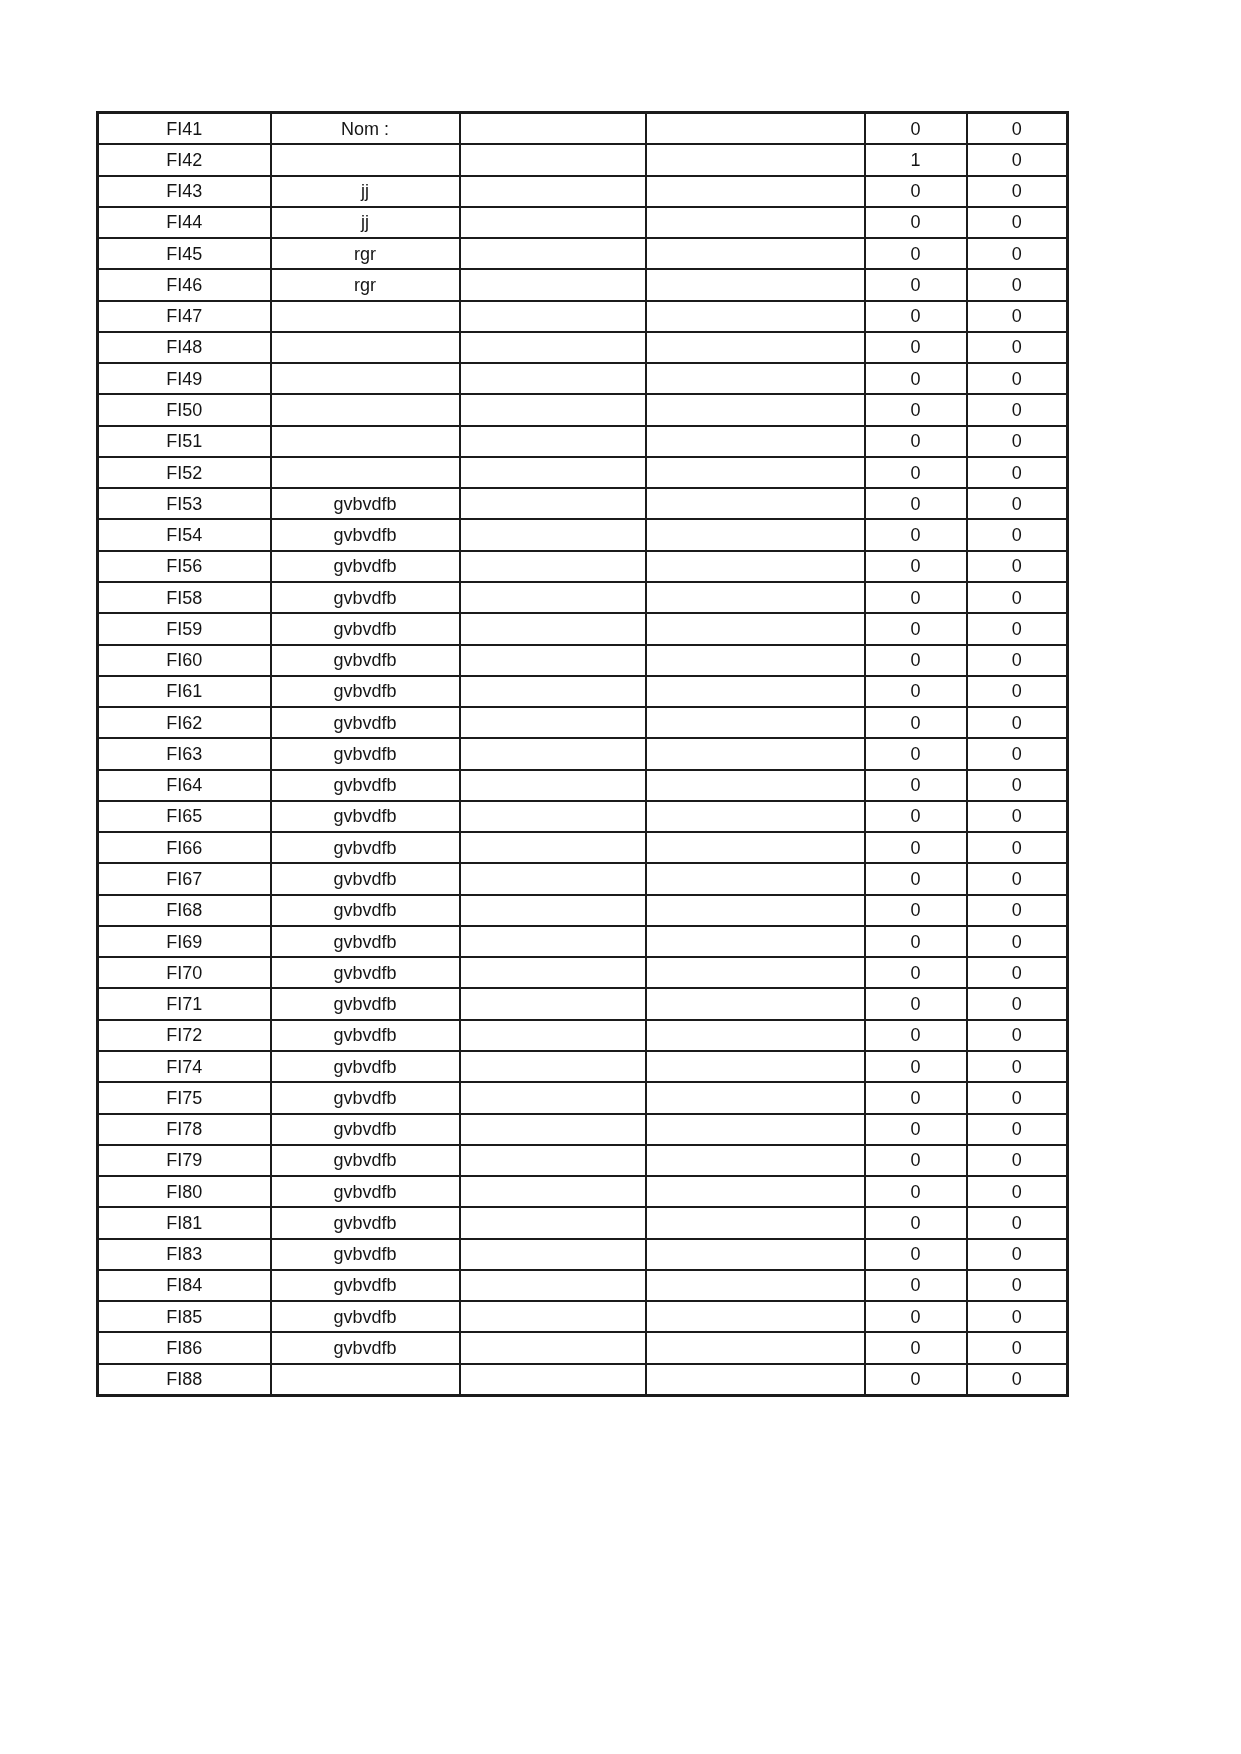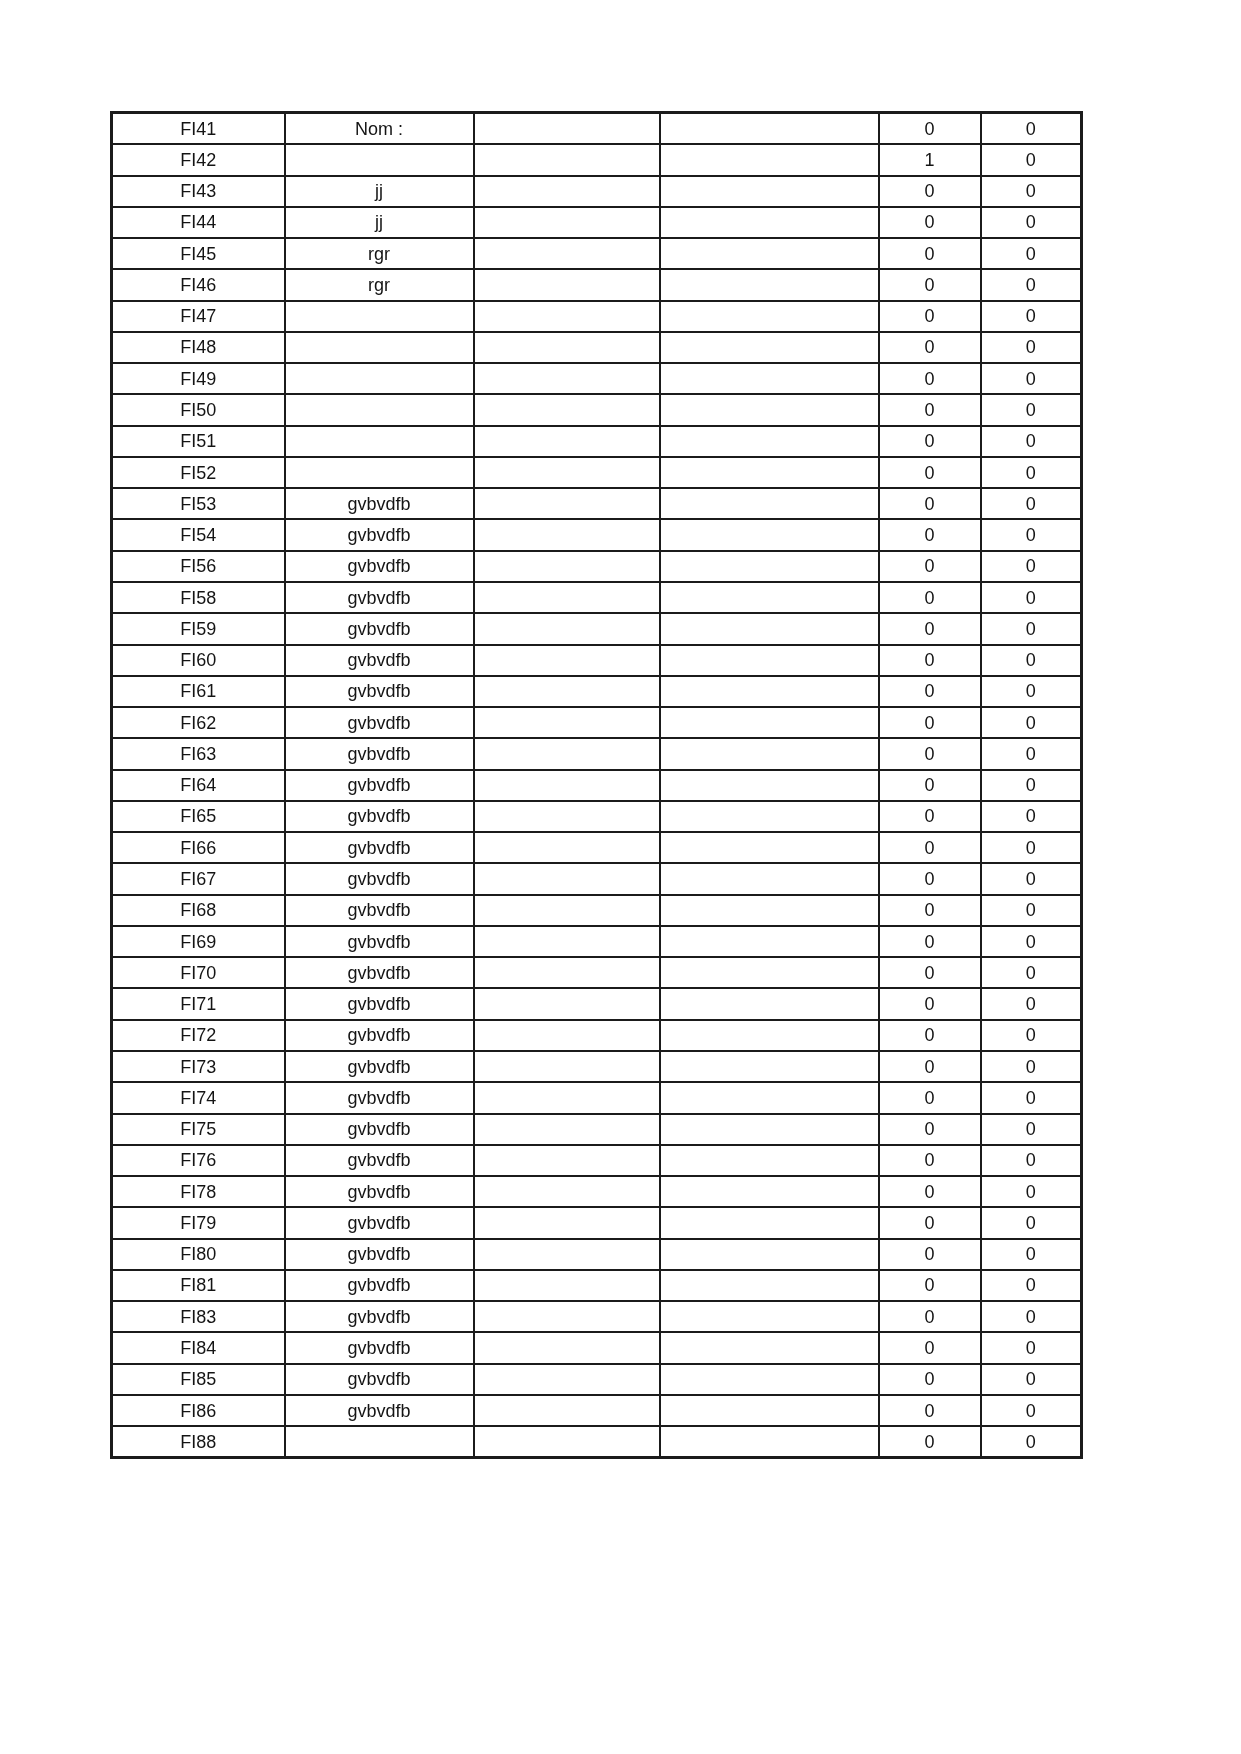--- a/index.html
+++ b/index.html
@@ -11,21 +11,21 @@
     position: relative;
     width: 1241px;
     height: 1754px;
     background: #ffffff;
     overflow: hidden;
     font-family: "Liberation Sans", sans-serif;
     color: #141414;
   }
   table.data-grid {
     position: absolute;
-    left: 110px;
+    left: 96px;
     top: 111px;
     width: 970px;
     border-collapse: collapse;
     table-layout: fixed;
     border: 3px solid #1b1b1b;
   }
   table.data-grid td {
     border: 2px solid #1b1b1b;
     padding: 0;
     height: 29.27px;
@@ -287,45 +287,29 @@
         </tr>
         <tr>
           <td>FI72</td>
           <td>gvbvdfb</td>
           <td></td>
           <td></td>
           <td>0</td>
           <td>0</td>
         </tr>
         <tr>
-          <td>FI73</td>
-          <td>gvbvdfb</td>
-          <td></td>
-          <td></td>
-          <td>0</td>
-          <td>0</td>
-        </tr>
-        <tr>
           <td>FI74</td>
           <td>gvbvdfb</td>
           <td></td>
           <td></td>
           <td>0</td>
           <td>0</td>
         </tr>
         <tr>
           <td>FI75</td>
-          <td>gvbvdfb</td>
-          <td></td>
-          <td></td>
-          <td>0</td>
-          <td>0</td>
-        </tr>
-        <tr>
-          <td>FI76</td>
           <td>gvbvdfb</td>
           <td></td>
           <td></td>
           <td>0</td>
           <td>0</td>
         </tr>
         <tr>
           <td>FI78</td>
           <td>gvbvdfb</td>
           <td></td>

